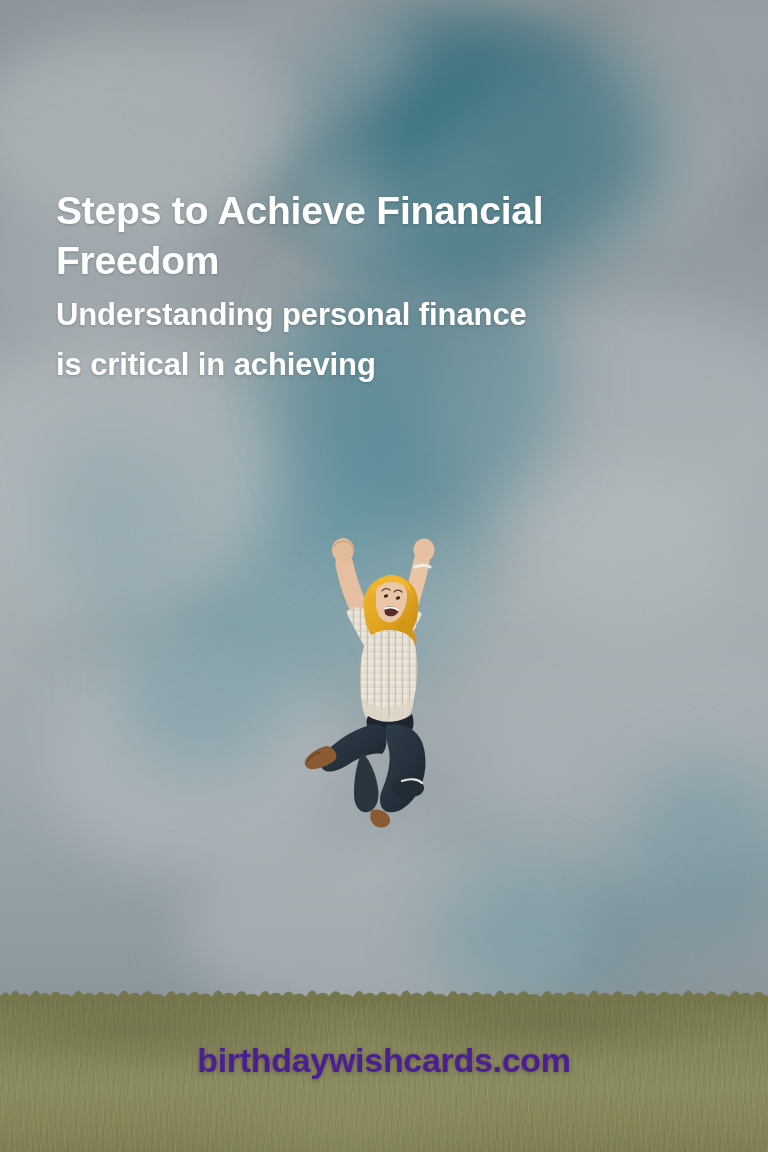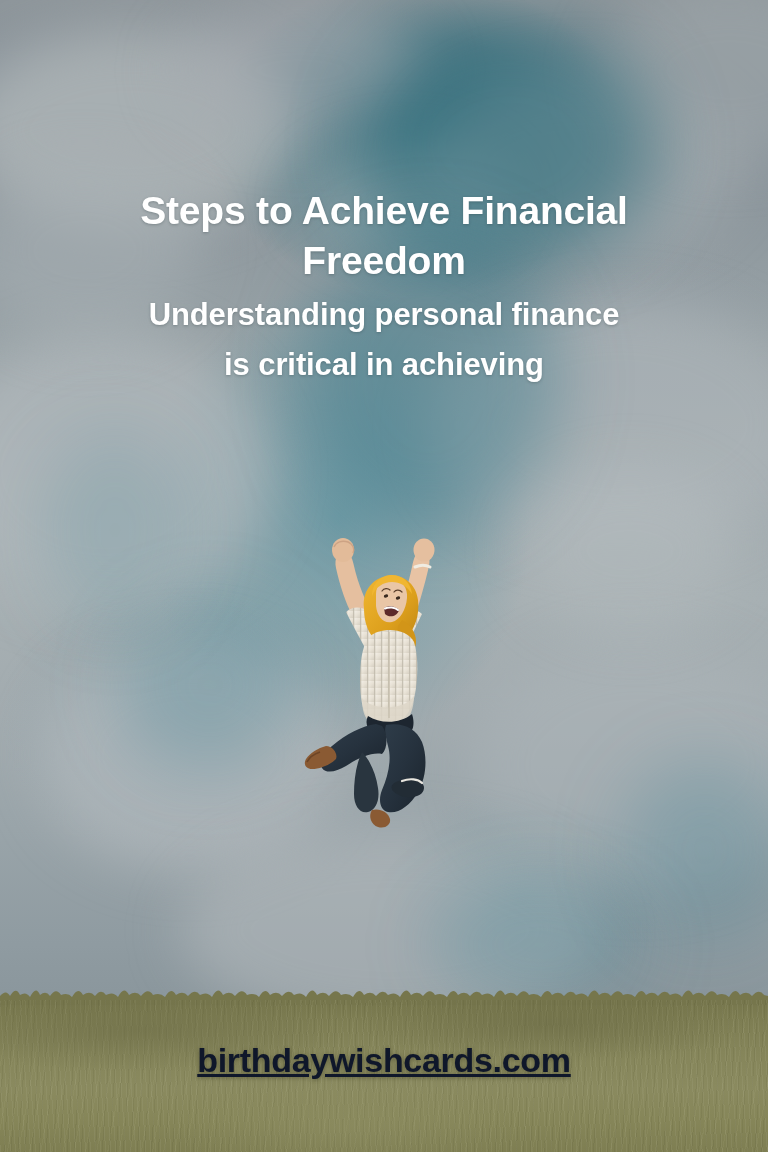--- a/index.html
+++ b/index.html
@@ -123,21 +123,21 @@
     width:220px;
     height:330px;
   }
   .person svg { display:block; width:100%; height:100%; }
 
   
   .text-block {
     position:absolute;
     left:0; right:0;
     top:186px;
-    text-align:center;
+    text-align:left;
     padding:0 56px;
   }
   .headline {
     font-size:39px;
     font-weight:bold;
     line-height:50px;
     color:#ffffff;
     letter-spacing:-.2px;
     text-shadow:0 1px 3px rgba(40,55,60,.30);
   }
@@ -152,24 +152,23 @@
   }
   .subhead .ln { display:block; }
 
   .site {
     position:absolute;
     left:0; right:0;
     top:1041px;
     text-align:center;
     font-size:34px;
     font-weight:bold;
-    color:#0f172a;
+    color:#4c1d95;
     letter-spacing:-.3px;
     text-shadow:0 1px 4px rgba(45,45,25,.45);
-    text-decoration:underline;
   }
 </style>
 </head>
 <body>
 
 <div class="poster">
 
   <div class="photo">
     <div class="cloud cl1"></div>
     <div class="cloud cl2"></div>

